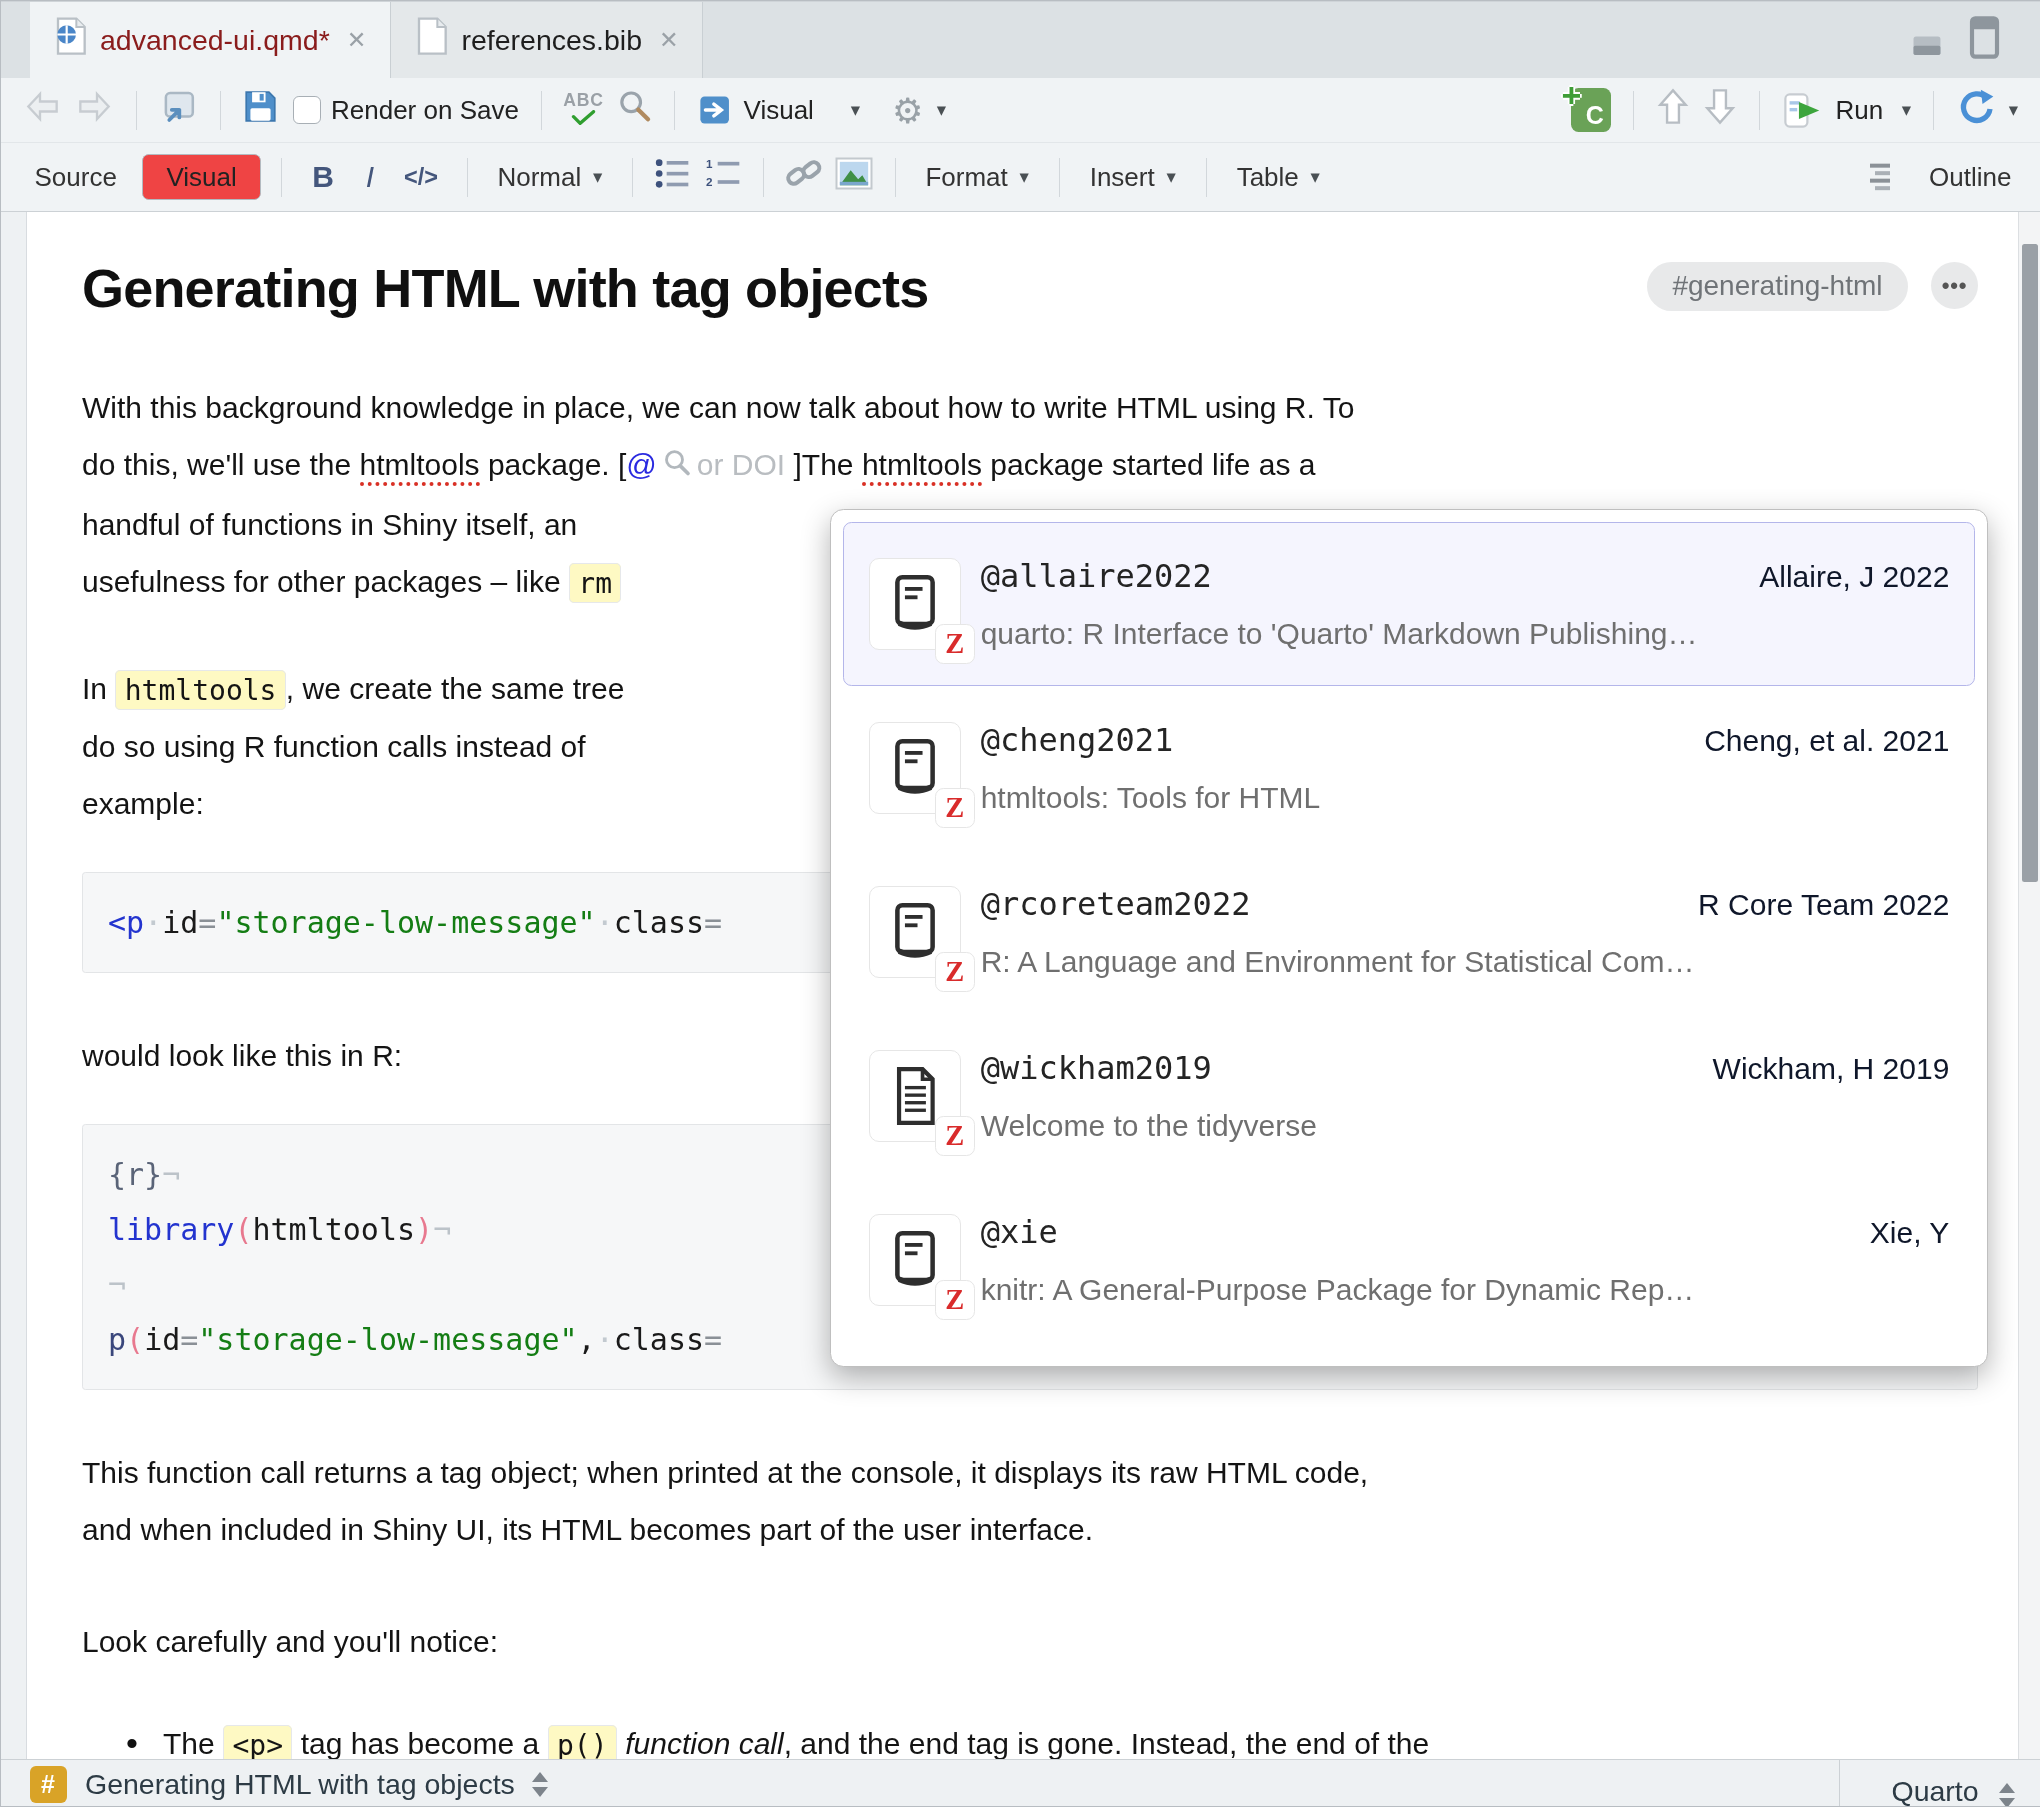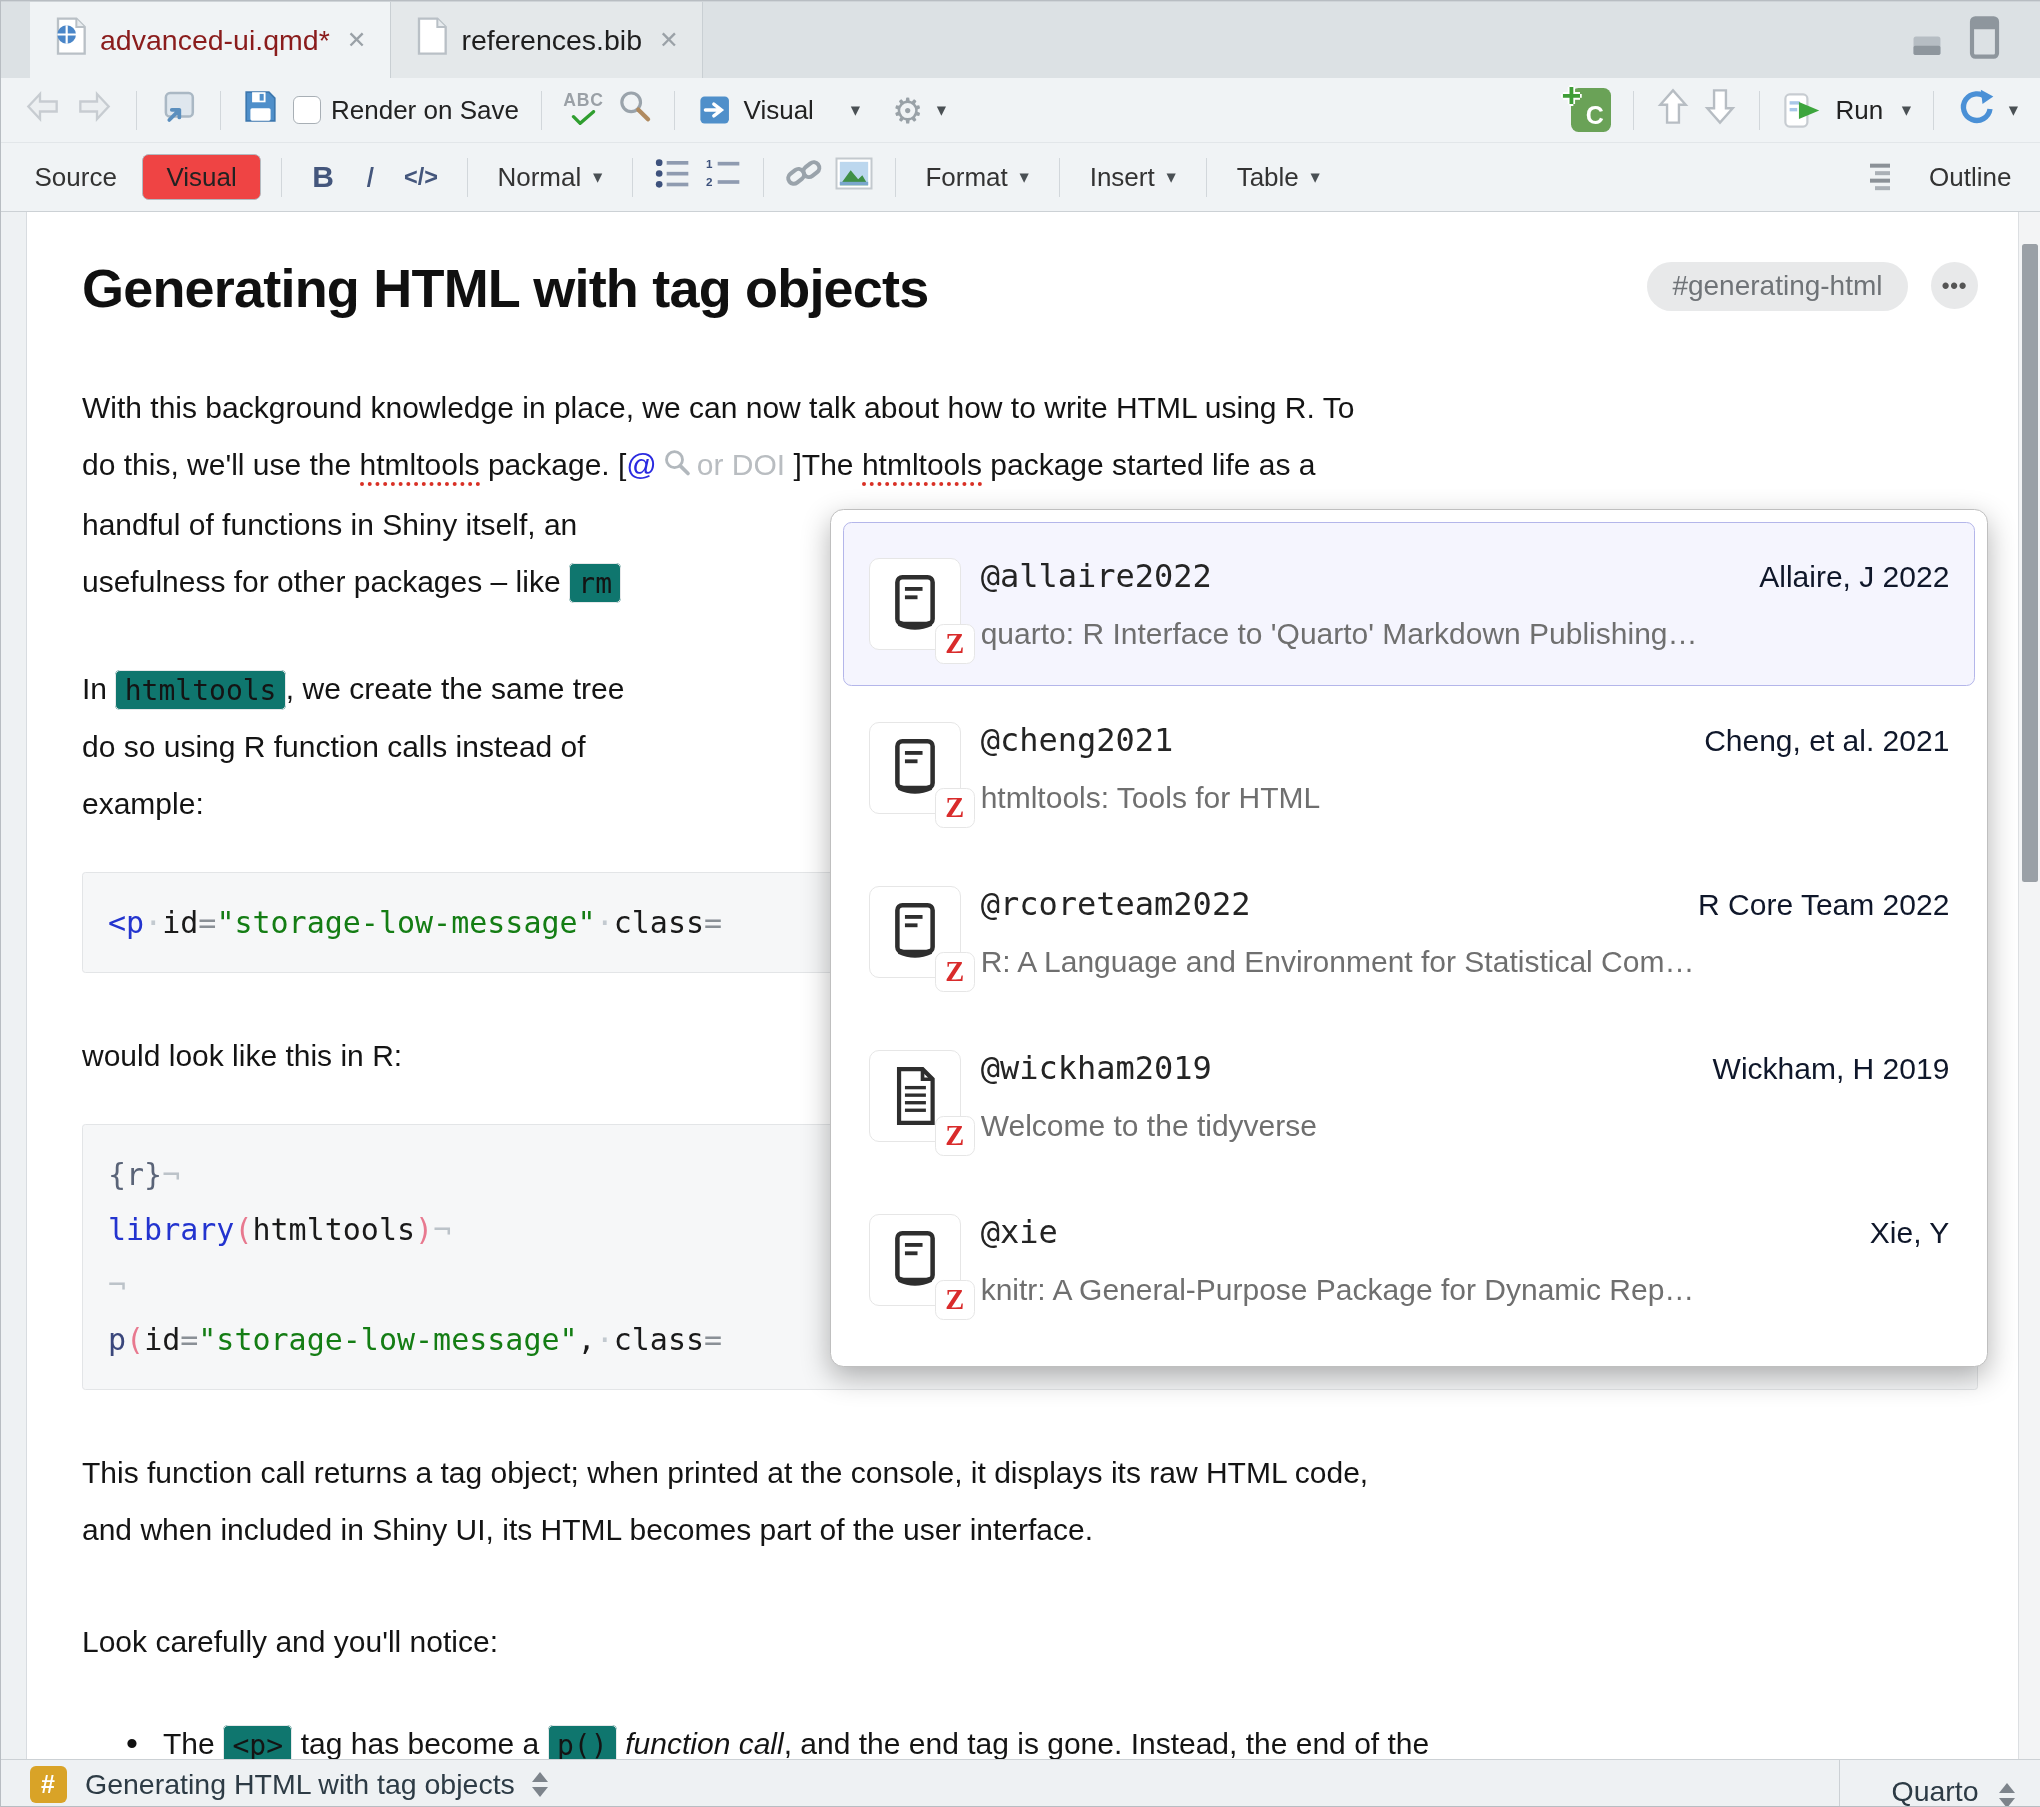--- a/index.html
+++ b/index.html
@@ -60,21 +60,21 @@
               font-size:22px; font-weight:bold; letter-spacing:0.8px; display:flex; align-items:center;
               justify-content:center; margin:5px 0 0 23.5px; }
   .para { font-size:30px; color:#141414; line-height:57px; margin-top:0; }
   .pline { white-space:nowrap; }
   .mt-p1 { margin-top:60px; } .mt-p2 { margin-top:49px; }
   .mt-p3 { margin-top:54px; } .mt-p4 { margin-top:55px; }
   .spell { border-bottom:4.2px dotted #d93025; padding-bottom:0.8px; }
   .cite-at { color:#2a2ae0; }
   .cite-ph { color:#b9bdc1; }
   .mag-inline { display:inline-block; vertical-align:-3.4px; margin:0 5px; }
-  .codespan { font-family:"DejaVu Sans Mono", monospace; font-size:28px; background:#0f766e;
+  .codespan { font-family:"DejaVu Sans Mono", monospace; font-size:28px; background:#fef9c3;
               border:0.8px solid #e6e8ea; border-radius:5px; padding:2.5px 8.4px; }
   .codeblock { background:#f6f7f8; border:0.8px solid #e3e5e7; border-radius:3.4px; margin-top:40px;
                margin-right:40px; padding:22px 25px; font-family:"DejaVu Sans Mono", monospace;
                font-size:30px; line-height:55px; color:#1a1a1a; white-space:nowrap; }
   .tok-tag { color:#2334cf; } .tok-kw { color:#2334cf; } .tok-fn { color:#3a477c; }
   .tok-str { color:#147d14; } .tok-paren { color:#e8798f; } .tok-brace { color:#5a6478; }
   .tok-eq { color:#8a9096; } .tok-nl { color:#bcc3c9; } .tok-dot { color:#c3cad0; }
   .bullet { display:flex; margin-top:45px; padding-left:44px; }
   .bullet-marker { width:37px; font-size:34px; color:#111; line-height:57px; }
   .bullet-body { flex:1; }

